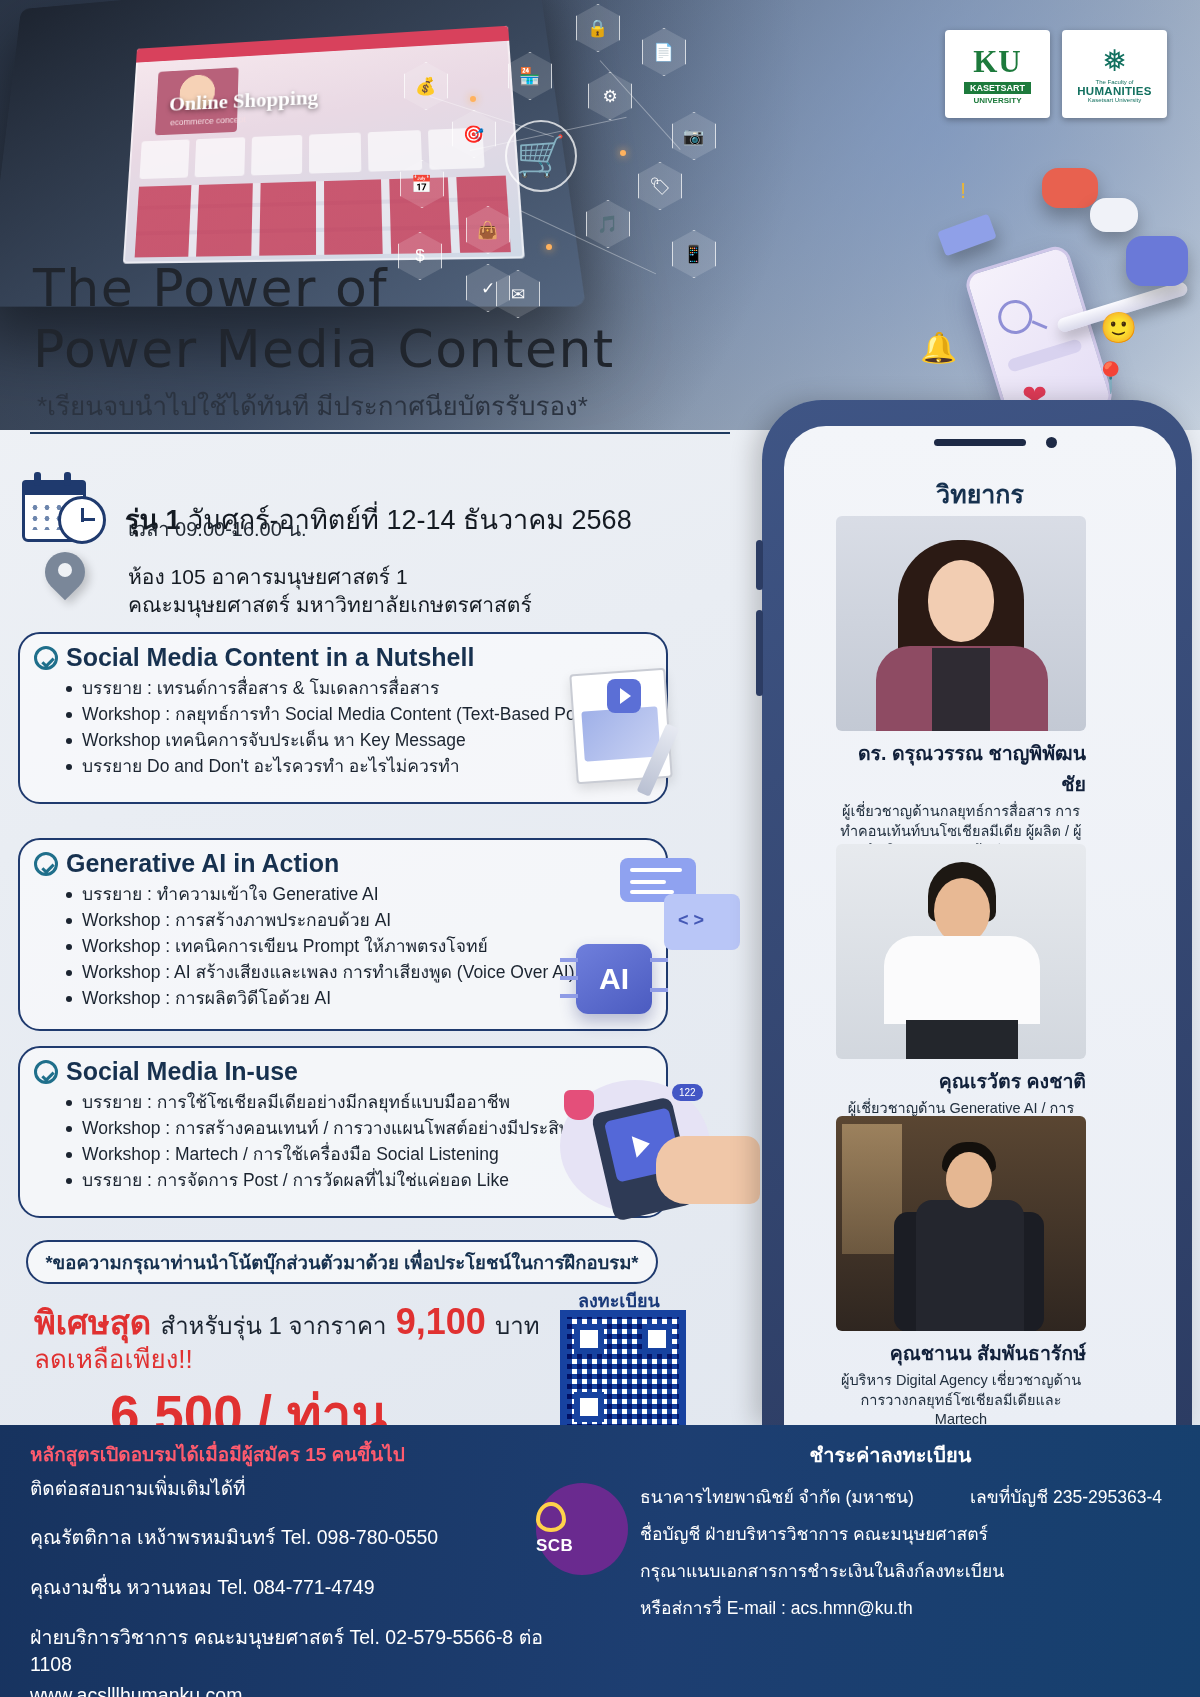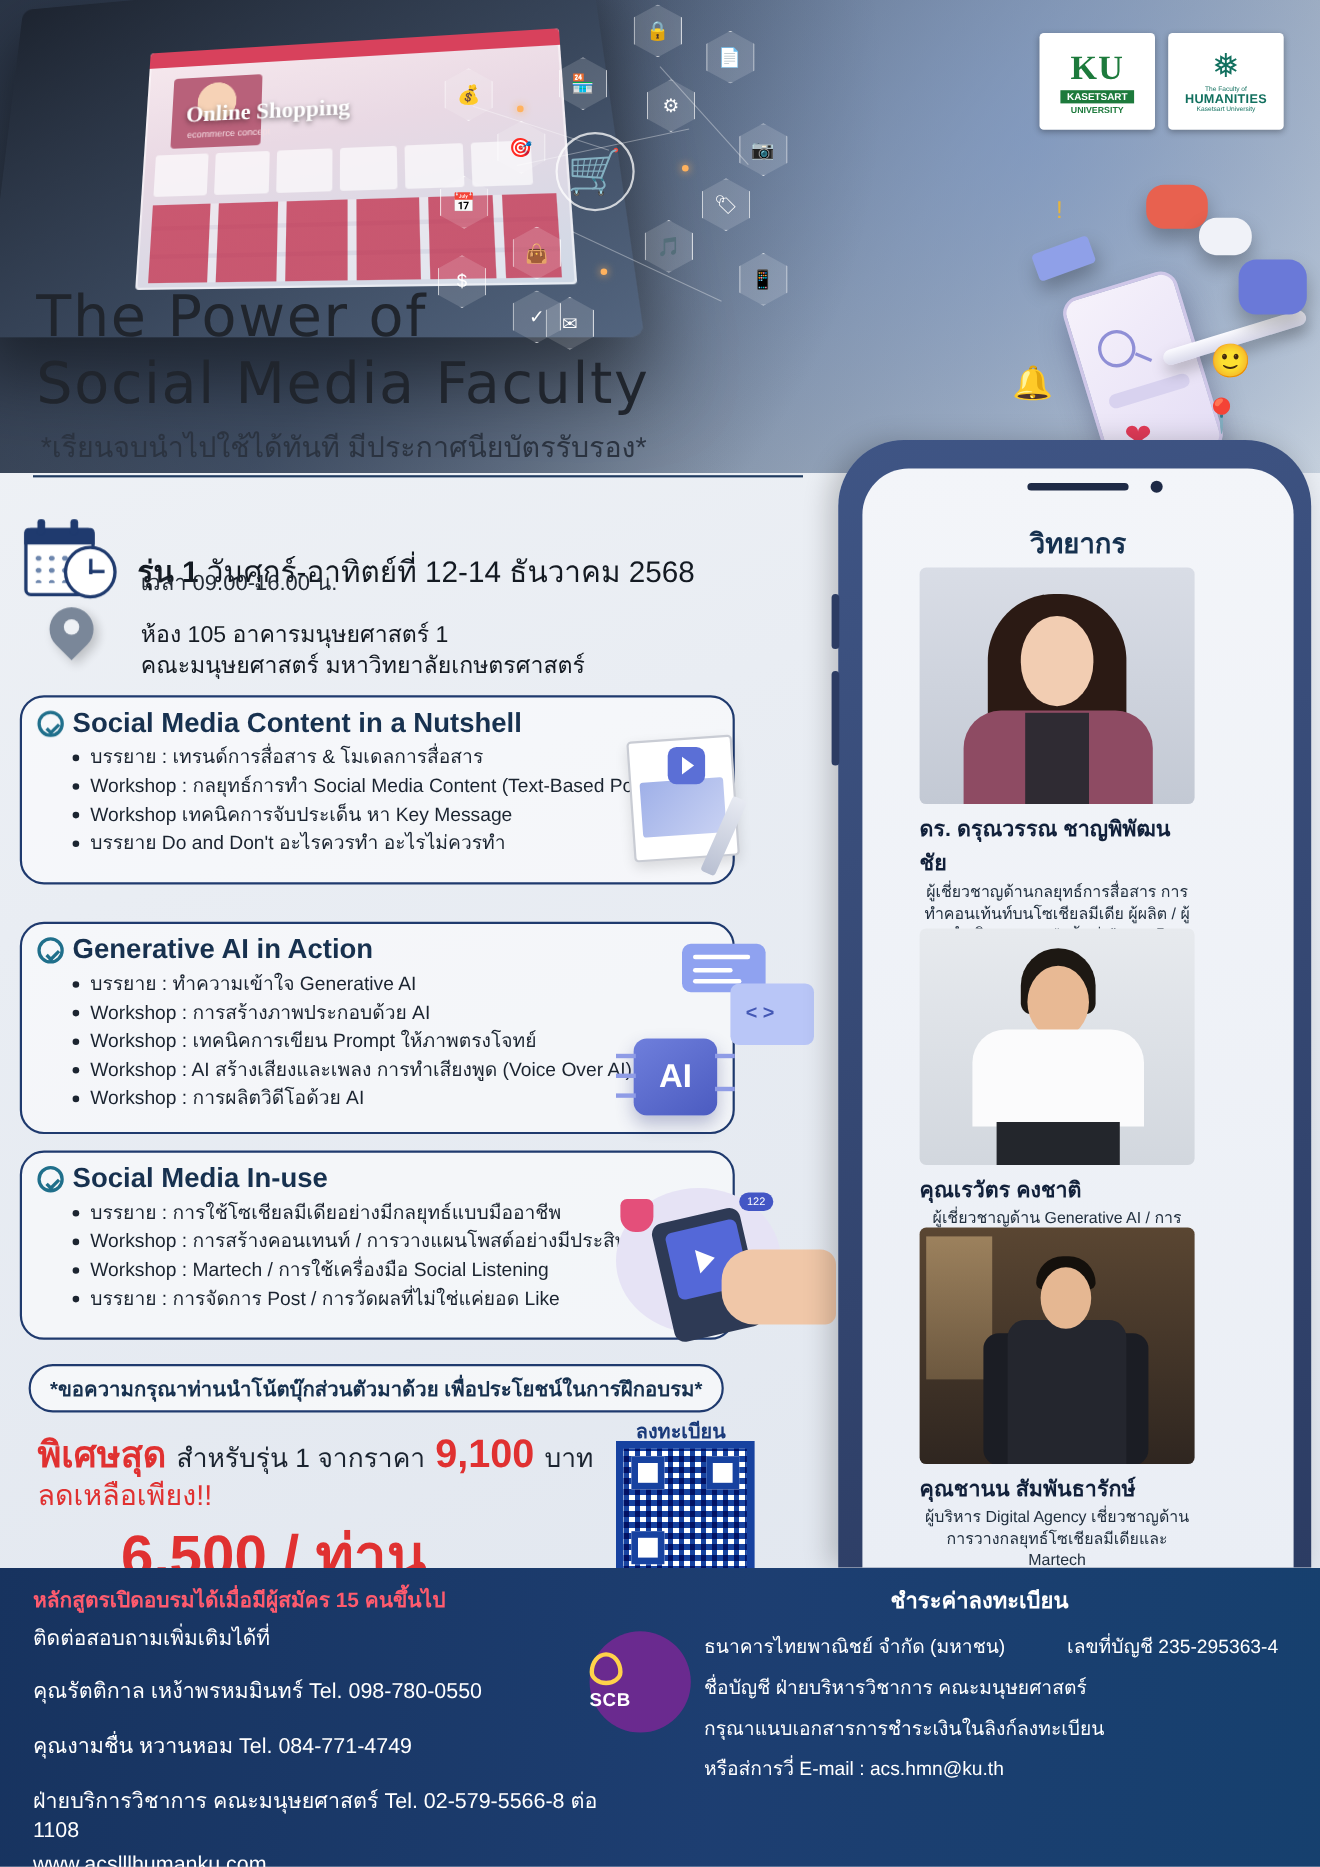--- a/index.html
+++ b/index.html
@@ -212,21 +212,21 @@
     position:absolute; left:22px; top:26px; right:16px; bottom:0;
     background:linear-gradient(#f3f5f9,#eaeef5);
     border-radius:42px 42px 0 0;
   }
   .notch { position:absolute; left:150px; top:13px; width:92px; height:7px; background:#1e2a46; border-radius:4px;}
   .notch-dot { position:absolute; left:262px; top:11px; width:11px;height:11px;border-radius:50%;background:#1e2a46;}
   .side-btn { position:absolute; left:-6px; width:7px; background:#2c3c63; border-radius:4px;}
   .spk-head { position:absolute; left:0; right:0; top:48px; text-align:center; font-size:25px; font-weight:700; color:#16314f;}
   .spk { position:absolute; left:52px; width:250px; }
   .spk .photo { width:250px; height:215px; border-radius:6px; overflow:hidden; position:relative; }
-  .spk .name { text-align:left; font-size:19.5px; font-weight:700; color:#11203a; margin-top:7px; }
+  .spk .name { text-align:right; font-size:19.5px; font-weight:700; color:#11203a; margin-top:7px; }
   .spk .role { text-align:center; font-size:14.5px; color:#22303f; line-height:1.35; margin-top:2px;}
   #spk-0 { top:90px; }
   #spk-1 { top:418px; }
   #spk-2 { top:690px; }
   .ph-a { background:linear-gradient(#d9dde6,#c3c9d4); }
   .ph-a .hair{position:absolute;left:62px;top:24px;width:126px;height:150px;border-radius:60px 60px 40px 40px;background:#2b1a14;}
   .ph-a .face{position:absolute;left:92px;top:44px;width:66px;height:82px;border-radius:33px/40px;background:#f2cdb2;}
   .ph-a .body{position:absolute;left:40px;top:130px;width:172px;height:90px;border-radius:34px 34px 0 0;background:#8e4b63;}
   .ph-a .shirt{position:absolute;left:96px;top:132px;width:58px;height:88px;background:#2f2b33;}
   .ph-b { background:linear-gradient(#e7eaee,#d2d7de); }
@@ -336,21 +336,21 @@
   <div class="bubble" style="left:1126px;top:236px;width:62px;height:50px;background:#6a79d8"></div>
   <div class="bubble" style="left:940px;top:222px;width:54px;height:26px;background:#8fa0e8;border-radius:4px;transform:rotate(-20deg)"></div>
   <div class="emoji" style="left:920px;top:330px;color:#f0b429">🔔</div>
   <div class="emoji" style="left:1100px;top:310px">🙂</div>
   <div class="emoji" style="left:1092px;top:360px;color:#4a5bc9">📍</div>
   <div class="emoji" style="left:1022px;top:378px;color:#e23b58">❤</div>
   <div class="emoji" style="left:960px;top:178px;color:#e7b53b;font-size:22px">!</div>
 
   <div class="title">
     <div>The Power of</div>
-    <div>Social Media Faculty</div>
+    <div>Power Media Content</div>
   </div>
   <div class="subtitle">*เรียนจบนำไปใช้ได้ทันที มีประกาศนียบัตรรับรอง*</div>
   <div class="rule"></div>
 
   <div class="cal-icon">
     <div class="body"></div>
       <div class="top"></div>
       <div class="p1"></div>
       <div class="p2"></div>
     <div class="dots"></div>

